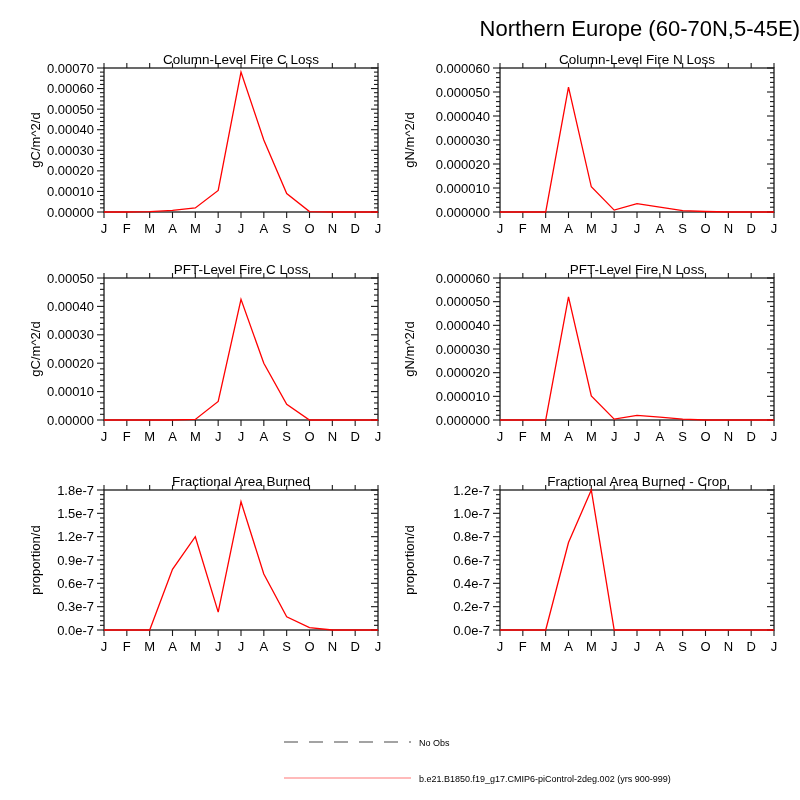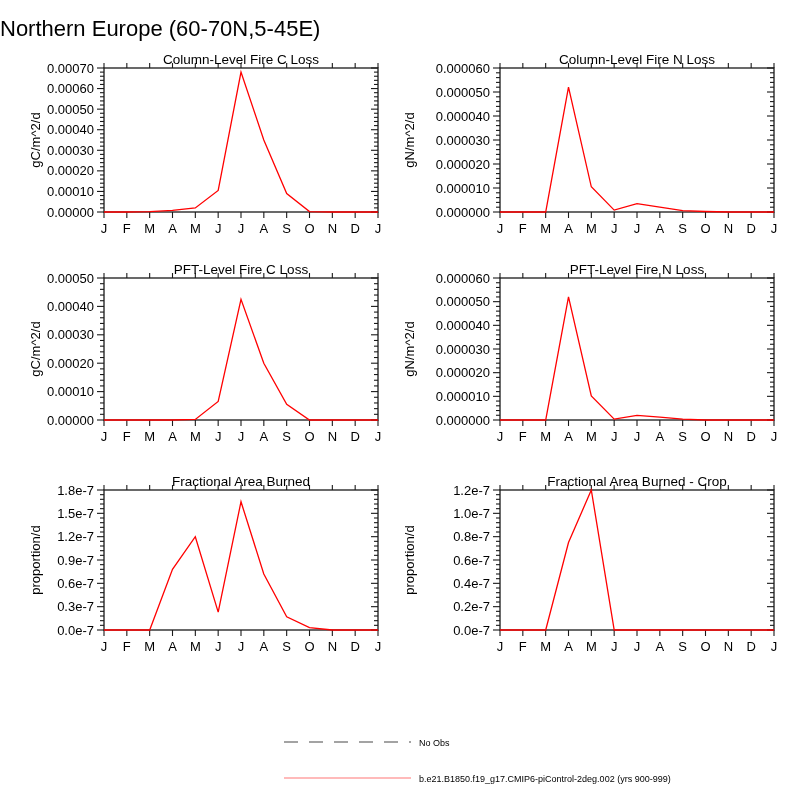--- a/index.html
+++ b/index.html
@@ -1,18 +1,18 @@
 <!DOCTYPE html>
 <html><head>
 <meta charset="utf-8">
 <style>
   html,body{margin:0;padding:0;background:#ffffff;}
   .page{position:relative;width:800px;height:800px;background:#ffffff;overflow:hidden;
         font-family:"Liberation Sans", sans-serif;}
-  .main-title{position:absolute;top:16px;left:0;width:800px;text-align:left;
+  .main-title{position:absolute;top:16px;left:0;width:800px;text-align:right;
               font-size:22px;color:#000;}
   #figure{position:absolute;top:0;left:0;}
   svg text{font-family:"Liberation Sans", sans-serif;fill:#000;}
 </style>
 </head>
 <body>
 
 <div class="page">
   <div class="main-title">Northern Europe (60-70N,5-45E)</div>
   <svg id="figure" width="800" height="800" viewBox="0 0 800 800">

